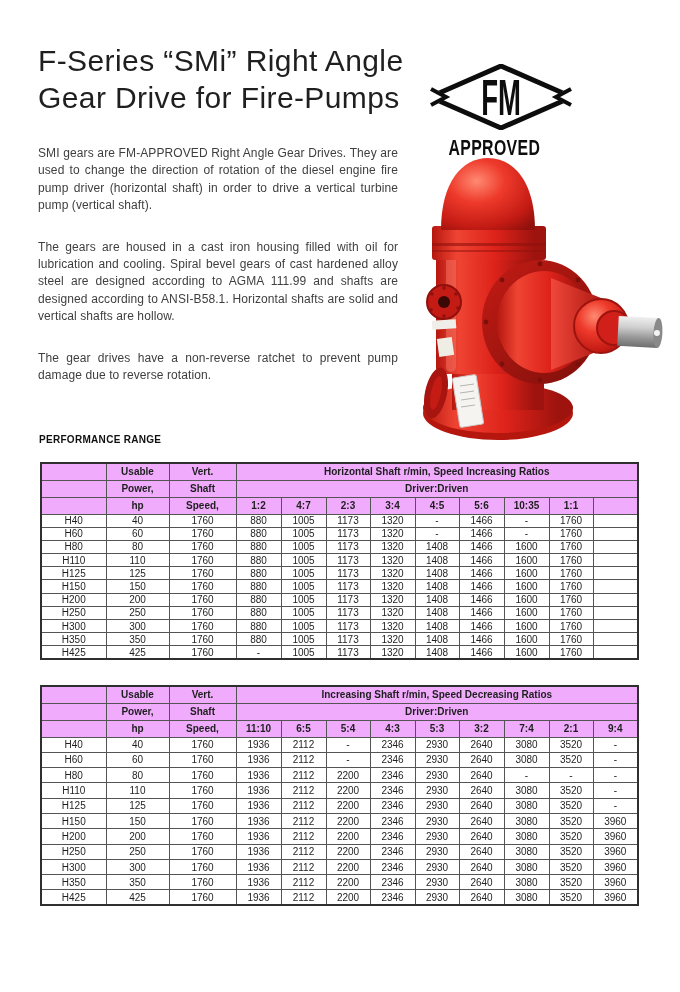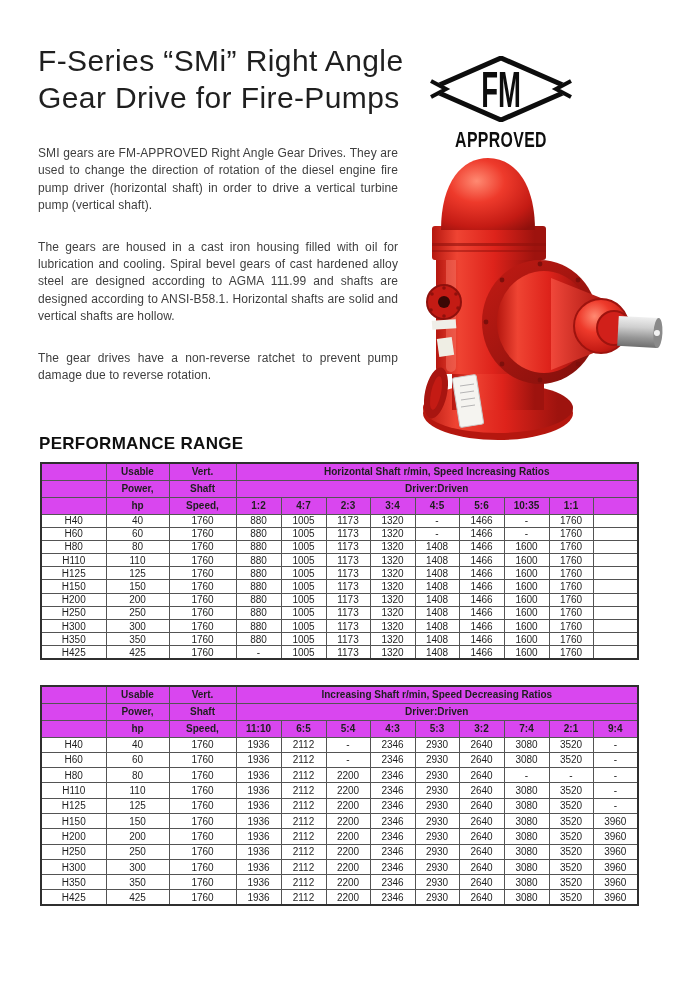--- a/index.html
+++ b/index.html
@@ -6,52 +6,52 @@
   body{
     width:680px;height:992px;position:relative;overflow:hidden;
     background:#ffffff;color:#1c1c1c;
     font-family:"Liberation Sans", sans-serif;
   }
   
   .page-title{
     position:absolute;left:38px;top:42px;margin:0;
     font-size:30px;line-height:37px;font-weight:400;letter-spacing:.4px;color:#1f1f1f;
   }
-  .fm-logo{position:absolute;left:428px;top:56px;width:146px;text-align:center;}
+  .fm-logo{position:absolute;left:428px;top:64px;width:146px;}
   .fm-logo svg{display:block;}
   .fm-approved{
     margin-top:5px;font-weight:700;font-size:22px;letter-spacing:.5px;color:#0d0d0d;
     transform:scaleX(.72);transform-origin:50% 50%;white-space:nowrap;
   }
   
   .intro{
     position:absolute;left:38px;top:145px;width:360px;
     font-size:12px;line-height:17.4px;color:#3e3e3e;text-align:justify;letter-spacing:.1px;
   }
   .intro p{margin:0 0 24px 0;}
   
   .product{position:absolute;left:408px;top:150px;width:272px;height:292px;}
   
   .perf-heading{
     position:absolute;left:39px;top:434px;margin:0;
-    font-size:17px;font-weight:700;letter-spacing:.3px;color:#101010;
+    font-size:10px;font-weight:700;letter-spacing:.3px;color:#101010;
   }
   table.perf-table{
     position:absolute;left:40px;width:597px;
     border-collapse:collapse;table-layout:fixed;
     font-size:10px;color:#1e1e1e;text-align:center;
     border:2px solid #2f2f2f;
   }
   #perf-table-0{top:462px;}
   #perf-table-1{top:685px;}
   table.perf-table td{
     border:1px solid #545454;padding:0;overflow:hidden;white-space:nowrap;vertical-align:middle;
   }
   table.perf-table thead tr{height:17px;}
-  table.perf-table thead td{background:#d946ef;font-weight:700;margin-left:37px;}
+  table.perf-table thead td{background:#f0abfc;font-weight:700;margin-left:37px;}
   #perf-table-0 tbody tr{height:13.2px;}
   #perf-table-1 tbody tr{height:15.3px;}
   tbody td{background:#ffffff;font-weight:400;}
 </style>
 </head>
 <body>
 
 <h1 class="page-title">
   <span>F-Series “SMi” Right Angle</span><br>
   <span>Gear Drive for Fire-Pumps</span>

